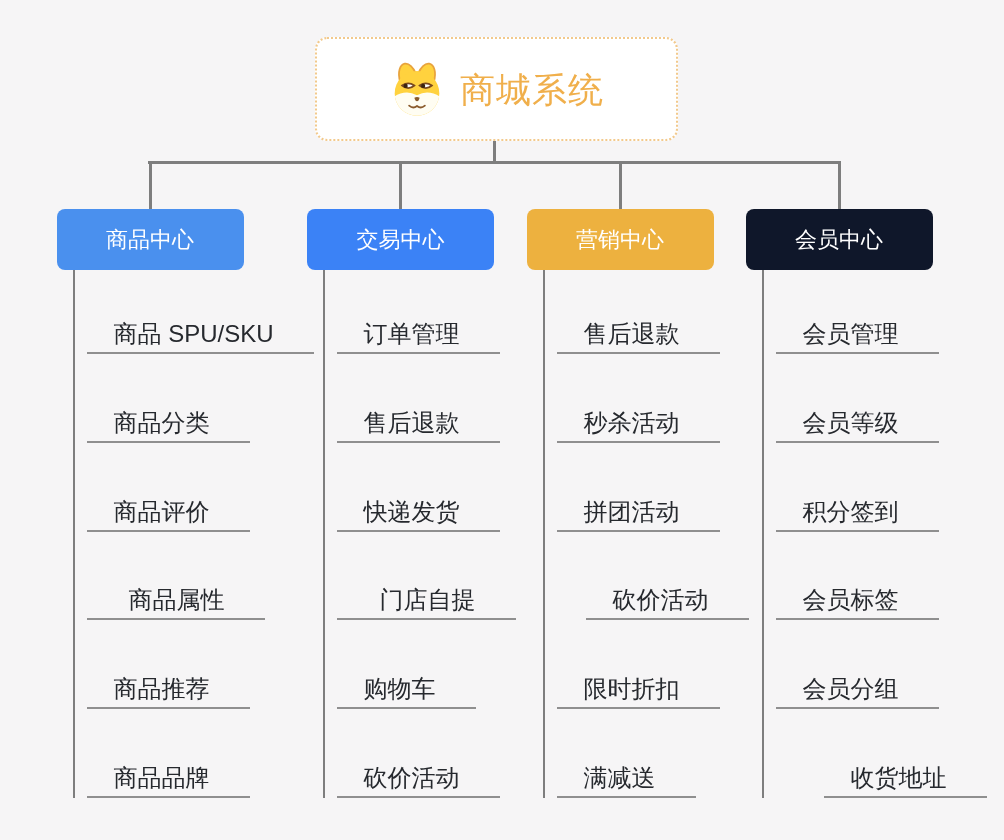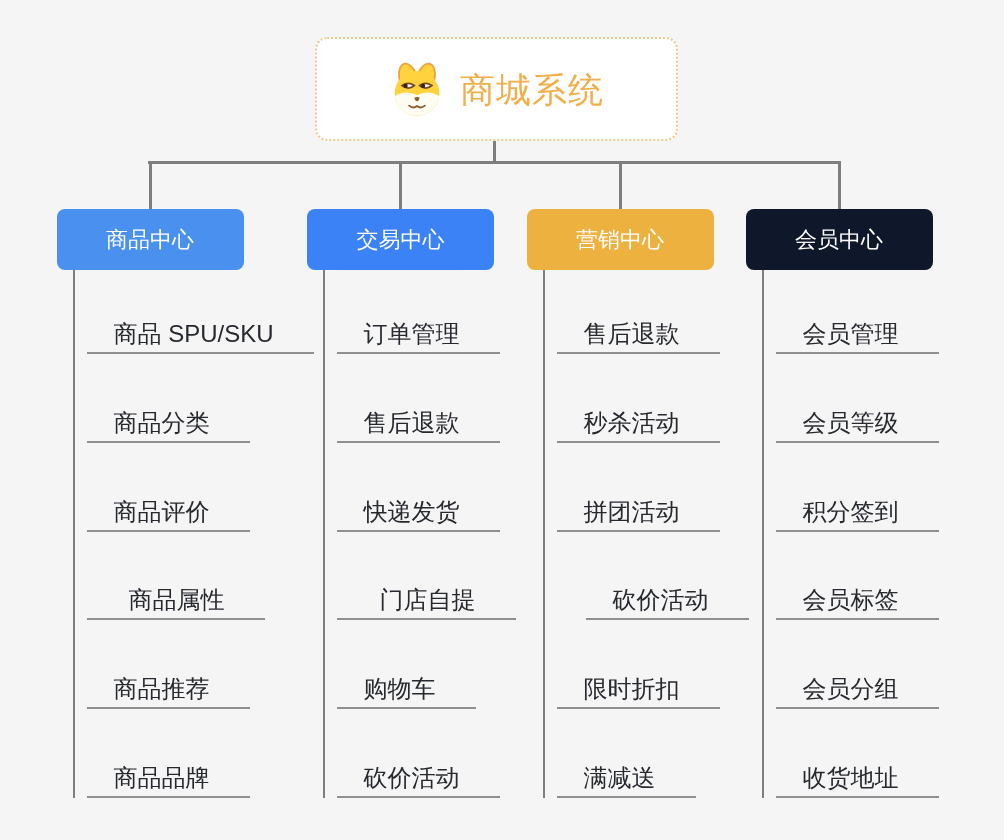--- a/index.html
+++ b/index.html
@@ -115,16 +115,16 @@
         <div class="leaf-item" style="top: 486px;">满减送</div>
       </div>
       <div class="connector stub" style="left: 837.5px;"></div>
       <div class="branch-box" style="left: 745.5px; background: #0f172a;">会员中心</div>
       <div class="branch-column" style="left: 761.5px;">
         <div class="leaf-item" style="top: 42px;">会员管理</div>
         <div class="leaf-item" style="top: 130.8px;">会员等级</div>
         <div class="leaf-item" style="top: 219.6px;">积分签到</div>
         <div class="leaf-item" style="top: 308.4px;">会员标签</div>
         <div class="leaf-item" style="top: 397.2px;">会员分组</div>
-        <div class="leaf-item" style="top: 486px;">收货地址</div>
+        <div class="leaf-item" style="top: 486px; margin-left: 48px;">收货地址</div>
       </div>
     </div>
 </div>
 
 </body></html>

